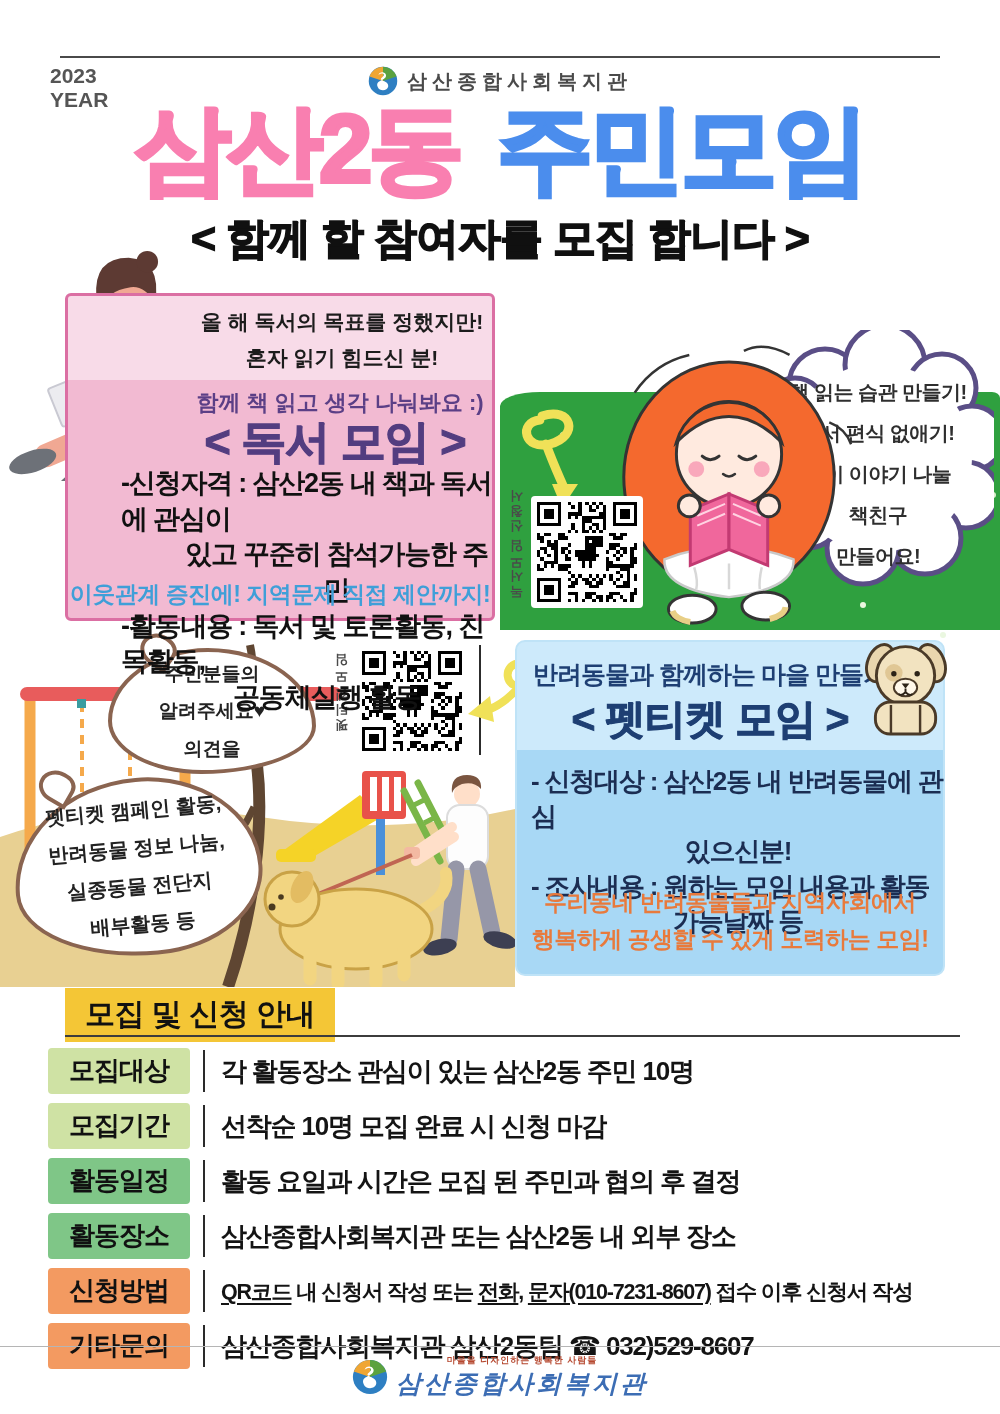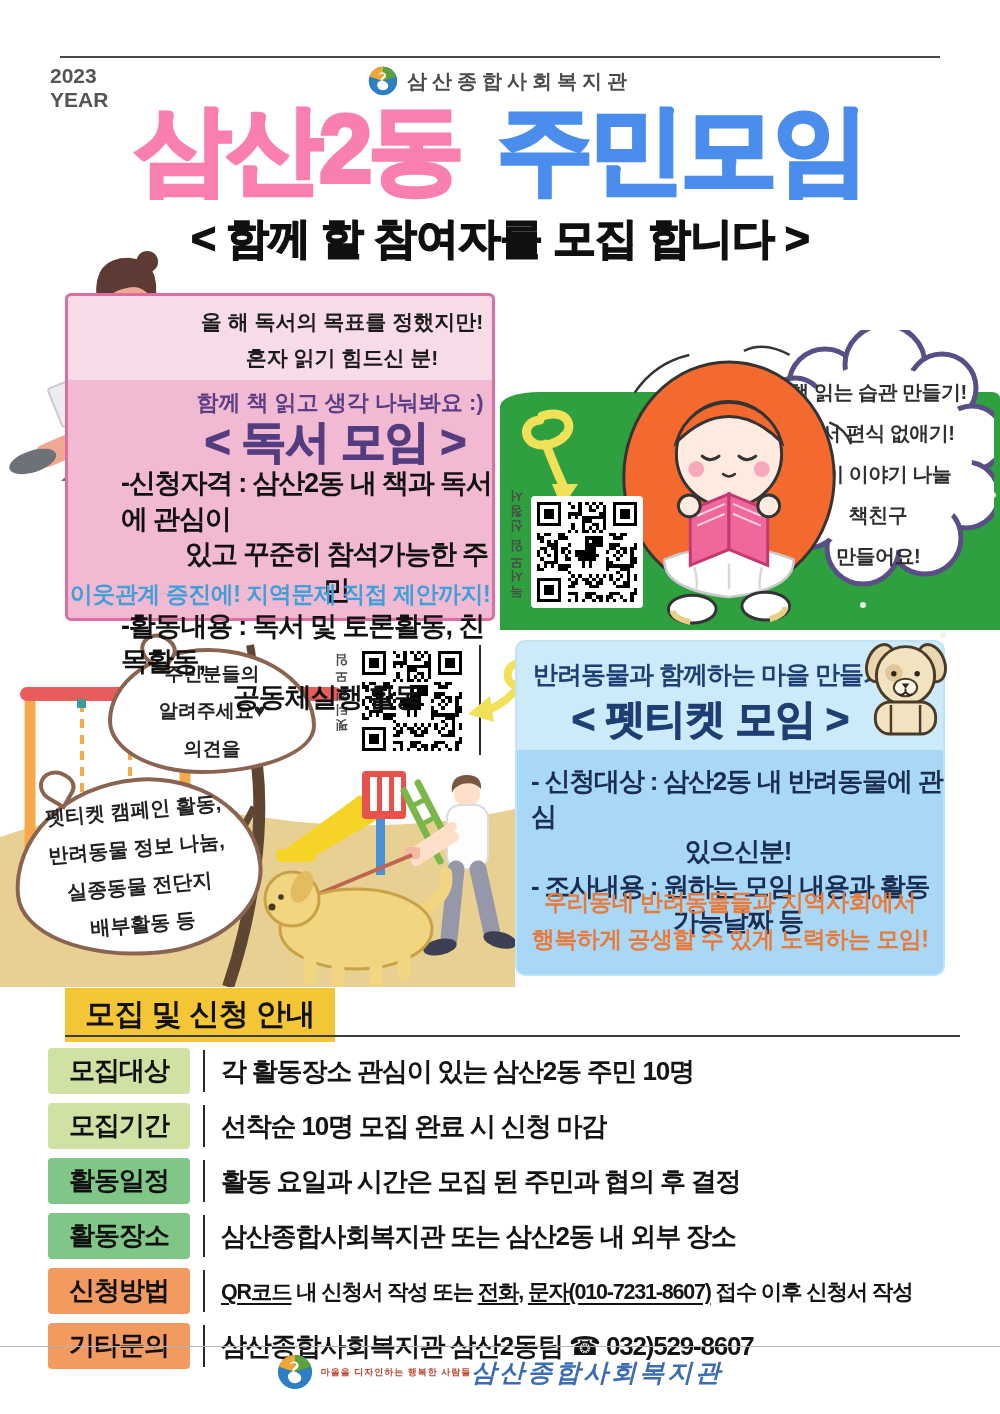--- a/index.html
+++ b/index.html
@@ -79,21 +79,21 @@
   .c-green2 { background:#7fc687; }
   .c-orange { background:#f39a61; }
   .divider { width:2px; height:42px; background:#2a2a2a; margin:0 16px 0 13px; flex:0 0 2px; }
   .value { font-size:26px; font-weight:700; color:#141414; letter-spacing:-1.2px; white-space:nowrap; }
   .value-small { font-size:21.5px; }
   .u { text-decoration:underline; text-underline-offset:4px; }
 
   
   .footer-line { position:absolute; left:0; top:1346px; width:1000px; height:1px; background:#b5b5b5; }
   .footer { position:absolute; left:0; right:0; top:1354px; display:flex; justify-content:center; align-items:center; gap:8px; }
-  .footer .f-col { display:flex; flex-direction:row; align-items:center; }
+  .footer .f-col { display:flex; flex-direction:column; align-items:center; }
   .f-tagline { font-size:9px; font-weight:700; color:#b5472e; letter-spacing:1px; }
   .f-org { font-size:25px; font-weight:800; font-style:italic; color:#3c6db4; letter-spacing:3px; }
 </style>
 </head>
 <body>
 
 <div class="poster">
 
   <svg width="0" height="0" style="position:absolute">
     <symbol id="qrsym" viewBox="0 0 29 29">

